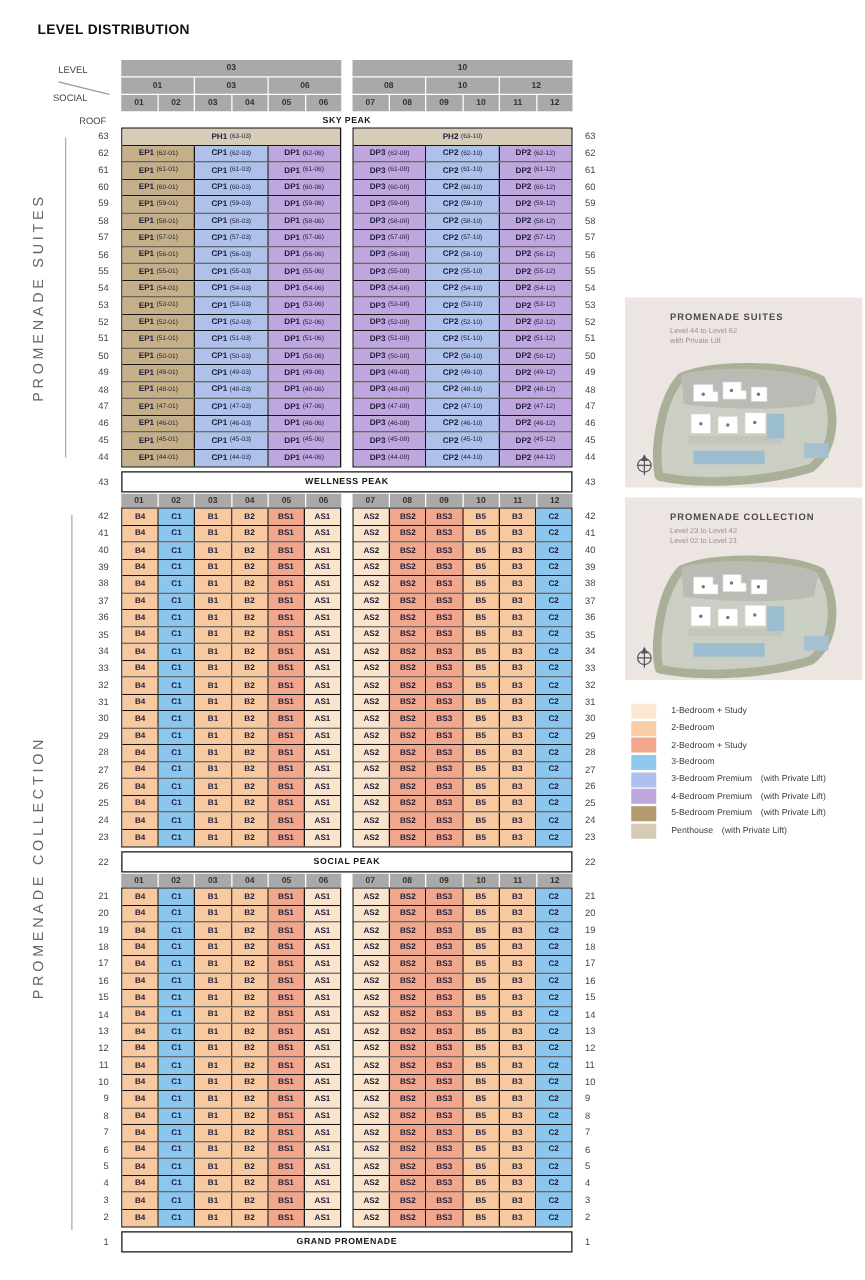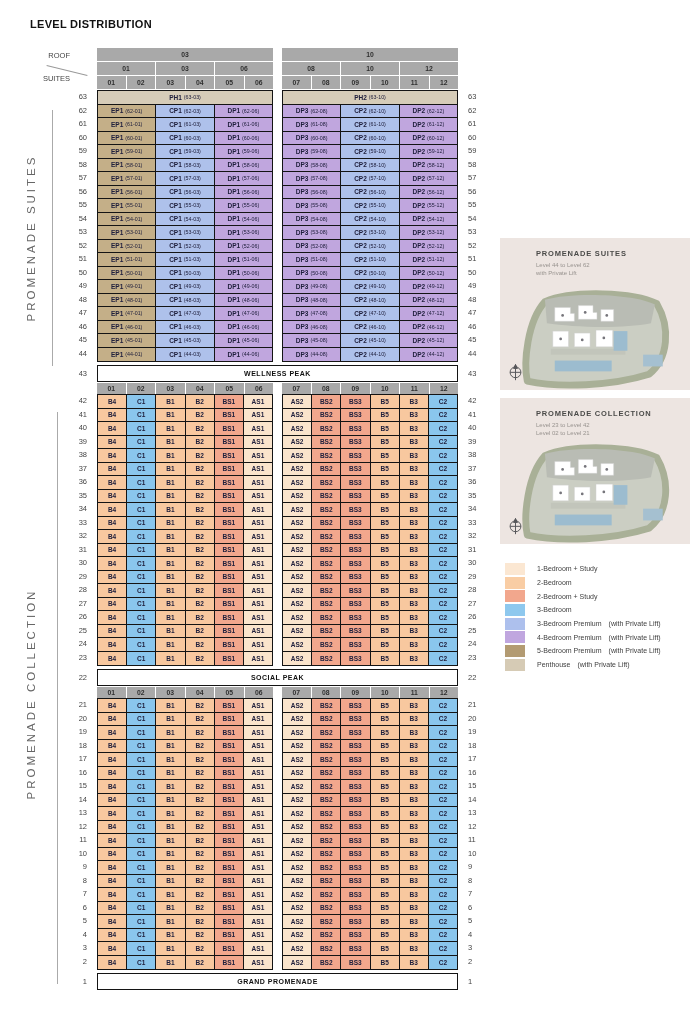--- a/index.html
+++ b/index.html
@@ -78,22 +78,22 @@
 
   <div class="title">LEVEL DISTRIBUTION</div>
 
   <div class="vlabel" style="left:31px; top:238px;">PROMENADE SUITES</div>
   <div class="vline" style="left:52px; top:110px; height:256px;"></div>
   <div class="vlabel" style="left:31px; top:694px;">PROMENADE COLLECTION</div>
   <div class="vline" style="left:57px; top:412px; height:572px;"></div>
 
   <div class="chart">
 
-    <div class="unit-lbl">ROOF</div>
-    <div class="level-lbl">SUITES</div>
+    <div class="unit-lbl">LEVEL</div>
+    <div class="level-lbl">SOCIAL</div>
     <div class="diag"></div>
 
     <div class="hdrrow">
       <div class="numspace"></div>
       <div class="hblock" id="hb-l-0">
           <div class="hcell">03</div>
         </div>
       <div class="bgap"></div>
       <div class="hblock" id="hb-r-0">
           <div class="hcell">10</div>
@@ -130,20 +130,24 @@
           <div class="hcell">07</div>
           <div class="hcell">08</div>
           <div class="hcell">09</div>
           <div class="hcell">10</div>
           <div class="hcell">11</div>
           <div class="hcell">12</div>
         </div>
       <div class="numspace-r"></div>
     </div>
 
+    <div class="skyrow">
+      <div class="rooflbl">ROOF</div>
+      <div class="skymid">SKY PEAK</div>
+    </div>
 
     <div class="section">
       <div class="numcol" id="ss-ln">
           <div>63</div>
           <div>62</div>
           <div>61</div>
           <div>60</div>
           <div>59</div>
           <div>58</div>
           <div>57</div>

